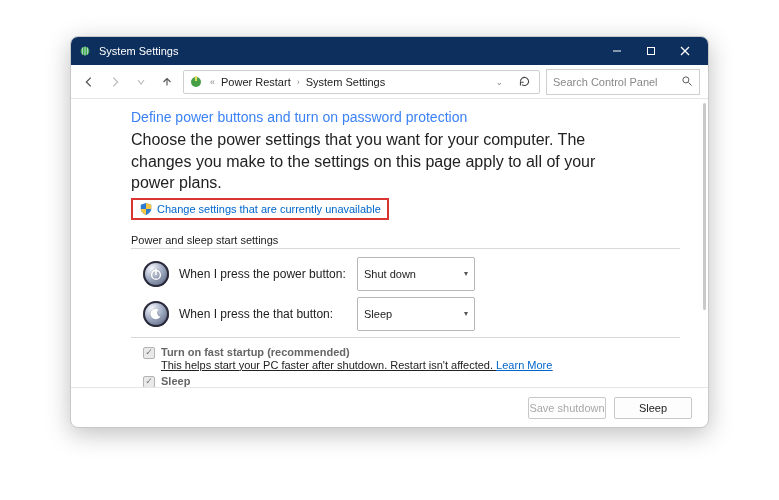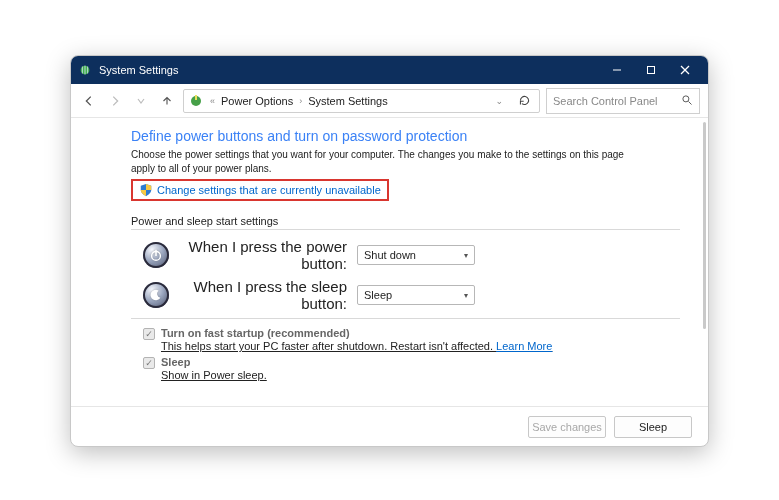--- a/index.html
+++ b/index.html
@@ -1,19 +1,19 @@
 <!DOCTYPE html>
 <html><head>
 <meta charset="utf-8">
 <style>
   * { box-sizing: border-box; font-family: "Segoe UI", Tahoma, sans-serif; }
   html, body { margin:0; padding:0; background:#fff; }
   .window {
     width:639px; height:392px;
-    margin:55px auto;
+    margin:36px auto;
     border:1px solid #c8c8c8;
     border-radius:8px;
     box-shadow:0 6px 24px rgba(0,0,0,.25);
     overflow:hidden;
     display:flex; flex-direction:column;
     background:#fff;
   }
   .titlebar {
     background:#0d2f5d; color:#fff; height:28px;
     display:flex; align-items:center; padding:0 6px;
@@ -43,36 +43,36 @@
     display:flex; align-items:center; padding:12px 6px; font-size:11px; color:#888;gap:16px;
   }
   .searchbox .mag { margin-left:auto; color:#555; }
   .content {
     flex:1; overflow:auto; position:relative;
     padding:10px 28px 0 60px;
     font-size:11px; color:#222;
   }
   .content::-webkit-scrollbar { width:6px; }
   .heading { color:#3b82f6; font-size:14px; margin-bottom:4px; }
-  .desc { font-size:10px; color:#222; line-height:1.35; max-width:500px; }
+  .desc { font-size:16px; color:#222; line-height:1.35; max-width:500px; }
   .changelink-wrap {
     border:2px solid #d9362f; display:inline-flex; align-items:center;
     padding:2px 6px; margin-top:4px; gap:4px;
   }
   .shield { width:14px; height:14px; }
   .changelink { color:#0066cc; font-size:11px; }
   .section-label { font-size:11px; color:#222; margin-top:14px; }
   .section-rule { border:none; border-top:1px solid #d9d9d9; margin:2px 0 8px 0; }
   .optrow { display:flex; align-items:center; gap:10px; margin:6px 0 6px 12px; }
   .bigicon { width:26px; height:26px; border-radius:50%; background:radial-gradient(circle at 35% 30%, #f8faff 0%, #9aa6bf 45%, #3a3f57 100%); box-shadow:inset 0 0 0 2px #2a2a3a; display:flex; align-items:center; justify-content:center; }
   .bigicon svg { filter:drop-shadow(0 0 1px rgba(0,0,0,.3)); }
-  .optlabel { width:168px; font-size:15px; color:#222;text-align:right; }
+  .optlabel { width:168px; font-size:12px; color:#222; }
   .select {
     width:118px; height:20px; border:1px solid #b7b7b7; border-radius:2px;
-    display:flex; align-items:center; padding:0 6px; font-size:11px; color:#222;
+    display:flex; align-items:center; padding:16px 6px; font-size:11px; color:#222;
     justify-content:space-between;
   }
   .select .dd { color:#555; font-size:8px; }
   .chkrow { display:flex; align-items:flex-start; gap:6px; margin:4px 0 0 12px; }
   .chkbox { width:12px; height:12px; border:1px solid #b3b3b3; border-radius:2px; background:#e9e9e9; margin-top:1px; display:flex; align-items:center; justify-content:center; }
   .chkbox.checked::after { content:"✓"; font-size:9px; color:#777; line-height:1; }
   .chklabel { font-size:11px; }
   .chklabel .bold { font-weight:600; color:#666; }
   .chklabel .grey { color:#666; }
   .sub { margin-left:30px; font-size:11px; color:#222;text-decoration:underline; }
@@ -145,21 +145,21 @@
     </span>
 
     <div class="crumbbox">
       <span class="pico">
         <svg width="16" height="16" viewBox="0 0 16 16">
             <circle cx="8" cy="8" r="5" fill="#46a048"></circle>
             <rect x="7" y="2" width="2" height="5" fill="#e9e05a"></rect>
           </svg>
       </span>
       <span class="sep">«</span>
-      <span>Power Options</span>
+      <span>Power Restart</span>
       <span class="sep">›</span>
       <span>System Settings</span>
       <span class="chev">⌄</span>
       <span class="reload">
         <svg width="13" height="13" viewBox="0 0 16 16">
             <path d="M3 8a5 5 0 1 1 1.8 3.8 M3 13 L3 9 L7 9" fill="none" stroke="#444" stroke-width="1.3"></path>
           </svg>
       </span>
     </div>
 
@@ -208,21 +208,21 @@
         <span class="dd">▾</span>
       </div>
     </div>
 
     <div class="optrow">
       <span class="bigicon">
         <svg width="14" height="14" viewBox="0 0 16 16">
             <path d="M11 3 A6 6 0 1 0 13 11 A4.5 4.5 0 0 1 11 3 Z" fill="#fff"></path>
           </svg>
       </span>
-      <span class="optlabel">When I press the sleep button:</span>
+      <span class="optlabel">When I press the that button:</span>
       <div class="select">
         <span>Sleep</span>
         <span class="dd">▾</span>
       </div>
     </div>
 
     
     <hr class="section-rule">
 
     <div class="chkrow">
@@ -235,17 +235,17 @@
 
     <div class="chkrow">
       <span class="chkbox checked"></span>
       <span class="chklabel"><span class="bold grey">Sleep</span></span>
     </div>
     <div class="sub">Show in Power sleep.</div>
 
   </div>
 
   <div class="footer">
-    <div class="btn disabled">Save changes</div>
+    <div class="btn disabled">Save shutdown</div>
     <div class="btn">Sleep</div>
   </div>
 
 </div>
 
 </body></html>

